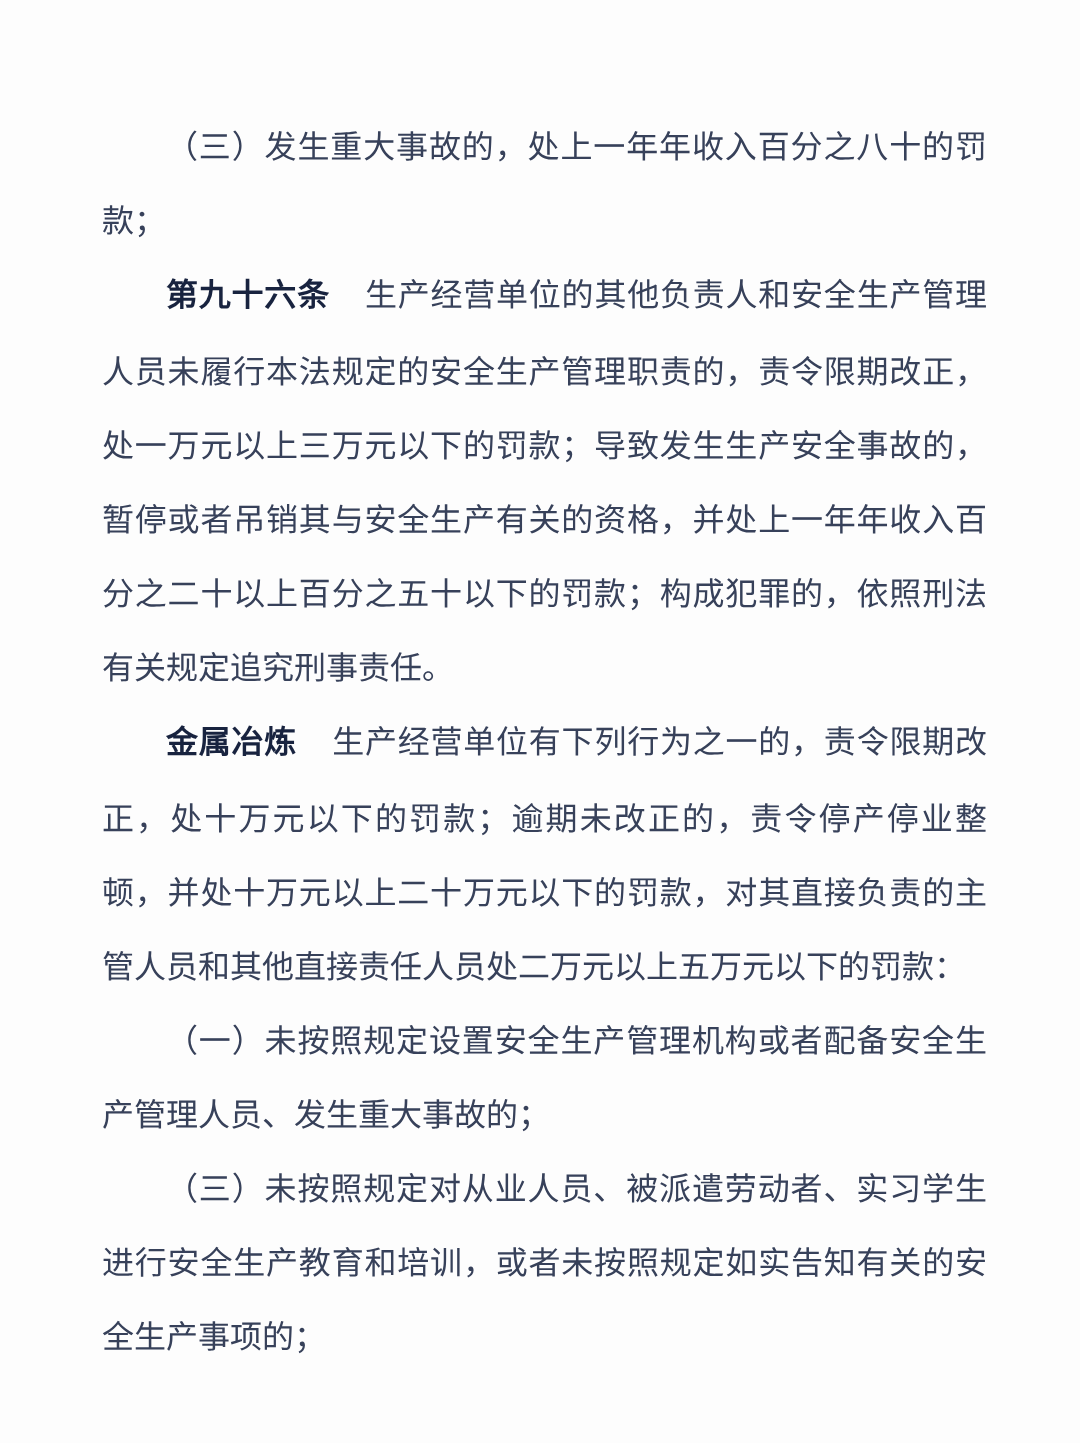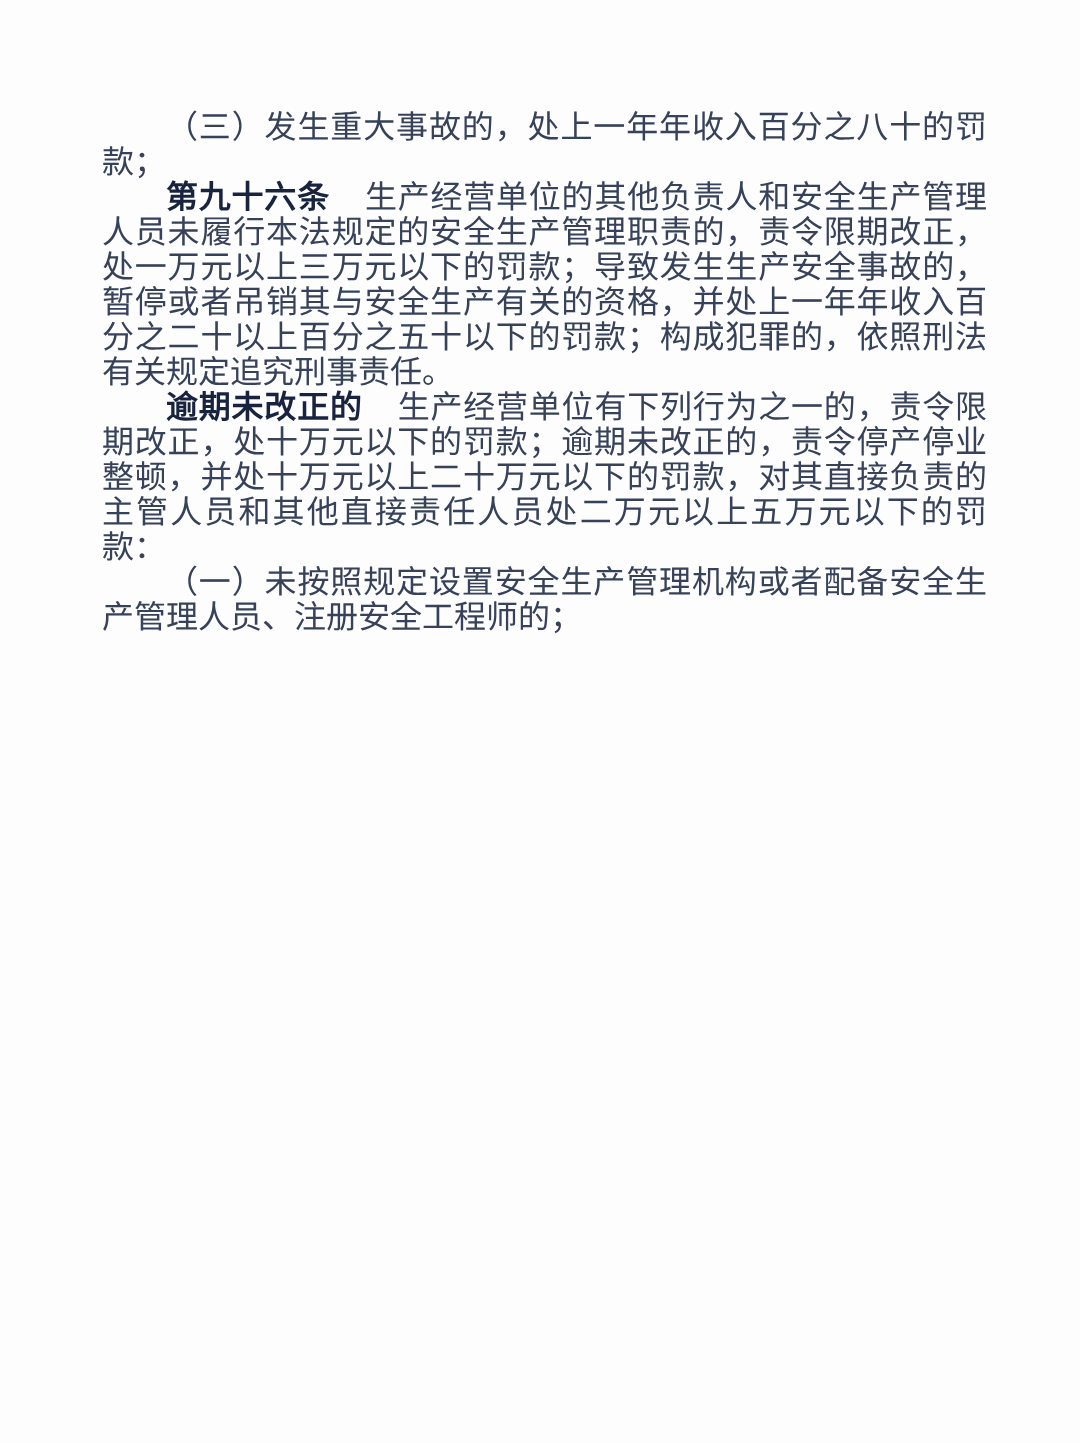--- a/index.html
+++ b/index.html
@@ -25,43 +25,44 @@
     background: var(--bg);
   }
   .text-block {
     width: 885px;
   }
   p.para {
     margin: 0;
     padding: 0;
     font-family: "Liberation Serif", "DejaVu Serif", serif;
     font-size: 32px;
-    line-height: 35px;
+    line-height: 74px;
     color: var(--body-text);
     text-align: justify;
     text-indent: 2em;
     letter-spacing: 0;
     word-break: normal;
   }
   .article-number {
-    font-family: Liberation Sans, sans-serif;
+    font-family: Liberation Mono, monospace;
     font-weight: 700;
     color: var(--article-number);
     margin-right: 35px;
   }
 </style>
 </head>
 <body>
 
 <div class="page">
   <div class="text-block" id="paragraphs">
   <p class="para"><span class="para-text">（三）发生重大事故的，处上一年年收入百分之八十的罚款；</span></p>
 
 
   <p class="para"><span class="article-number">第九十六条</span><span class="para-text">生产经营单位的其他负责人和安全生产管理人员未履行本法规定的安全生产管理职责的，责令限期改正，处一万元以上三万元以下的罚款；导致发生生产安全事故的，暂停或者吊销其与安全生产有关的资格，并处上一年年收入百分之二十以上百分之五十以下的罚款；构成犯罪的，依照刑法有关规定追究刑事责任。</span></p>
 
-  <p class="para"><span class="article-number">逾期未改正的</span><span class="para-text">生产经营单位有下列行为之一的，责令限期改正，处十万元以下的罚款；逾期未改正的，责令停产停业整顿，并处十万元以上二十万元以下的罚款，对其直接负责的主管人员和其他直接责任人员处二万元以上五万元以下的罚款：</span></p>
+  <p class="para"><span class="article-number">金属冶炼</span><span class="para-text">生产经营单位有下列行为之一的，责令限期改正，处十万元以下的罚款；逾期未改正的，责令停产停业整顿，并处十万元以上二十万元以下的罚款，对其直接负责的主管人员和其他直接责任人员处二万元以上五万元以下的罚款：</span></p>
 
-  <p class="para"><span class="para-text">（一）未按照规定设置安全生产管理机构或者配备安全生产管理人员、注册安全工程师的；</span></p>
+  <p class="para"><span class="para-text">（一）未按照规定设置安全生产管理机构或者配备安全生产管理人员、发生重大事故的；</span></p>
 
 
+  <p class="para"><span class="para-text">（三）未按照规定对从业人员、被派遣劳动者、实习学生进行安全生产教育和培训，或者未按照规定如实告知有关的安全生产事项的；</span></p>
 </div>
 </div>
 
 </body></html>

